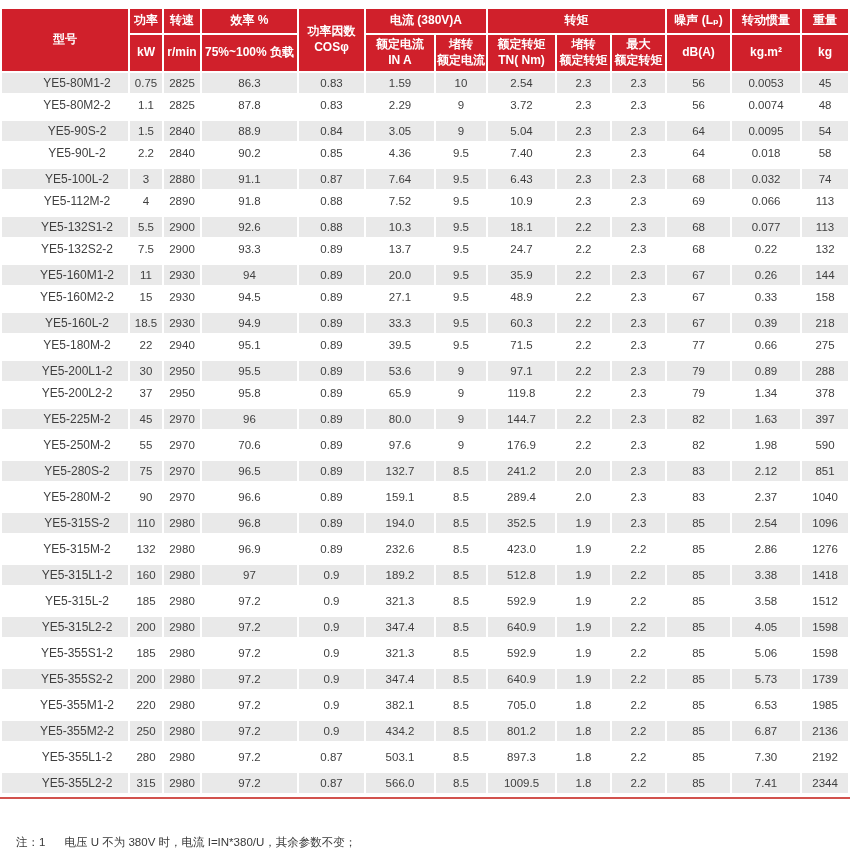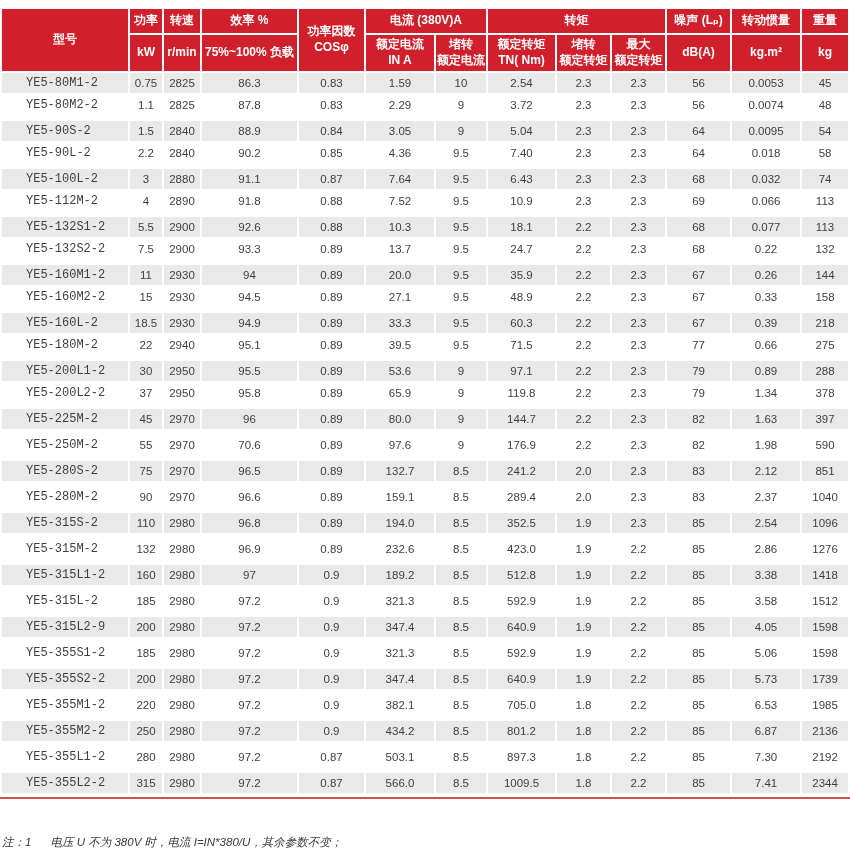--- a/index.html
+++ b/index.html
@@ -17,25 +17,25 @@
     font-size:12px;font-weight:bold;text-align:center;vertical-align:middle;
     white-space:pre-line;line-height:1.3;padding:0;
   }
   tr.h1 th{height:24px;}
   tr.h2 th{height:36px;}
   td{
     font-size:11.5px;color:#3f3f3f;text-align:center;vertical-align:middle;
     height:20px;padding:0;background:#fff;
   }
   tr.gray td{background:#e9e9e9;}
-  td.model{text-align:left;padding-left:24px;font-size:12px;font-family:Liberation Mono, monospace;}
+  td.model{text-align:center;padding-left:24px;font-size:12px;}
   tr.spacer td{height:2px;background:transparent;}
   .red-rule{height:2px;background:#d2524d;margin-top:2px;width:850px;}
   .notes{font-size:11.5px;color:#3a3a3a;line-height:1.4;margin-top:3px;white-space:pre-wrap;}
-  .notes .l1{padding-left:2px;font-style:italic;}
+  .notes .l1{padding-left:16px;}
 </style>
 </head>
 <body>
 
 <div class="sheet">
 
   <table>
     <colgroup>
       <col style="width:126px">
         <col style="width:32px">
@@ -454,21 +454,21 @@
           <td>1.9</td>
           <td>2.2</td>
           <td>85</td>
           <td>3.58</td>
           <td>1512</td>
         </tr>
         <tr class="spacer">
           <td colspan="13"></td>
         </tr>
         <tr class="gray">
-          <td class="model">YE5-315L2-9</td>
+          <td class="model">YE5-315L2-2</td>
           <td>200</td>
           <td>2980</td>
           <td>97.2</td>
           <td>0.9</td>
           <td>347.4</td>
           <td>8.5</td>
           <td>640.9</td>
           <td>1.9</td>
           <td>2.2</td>
           <td>85</td>

